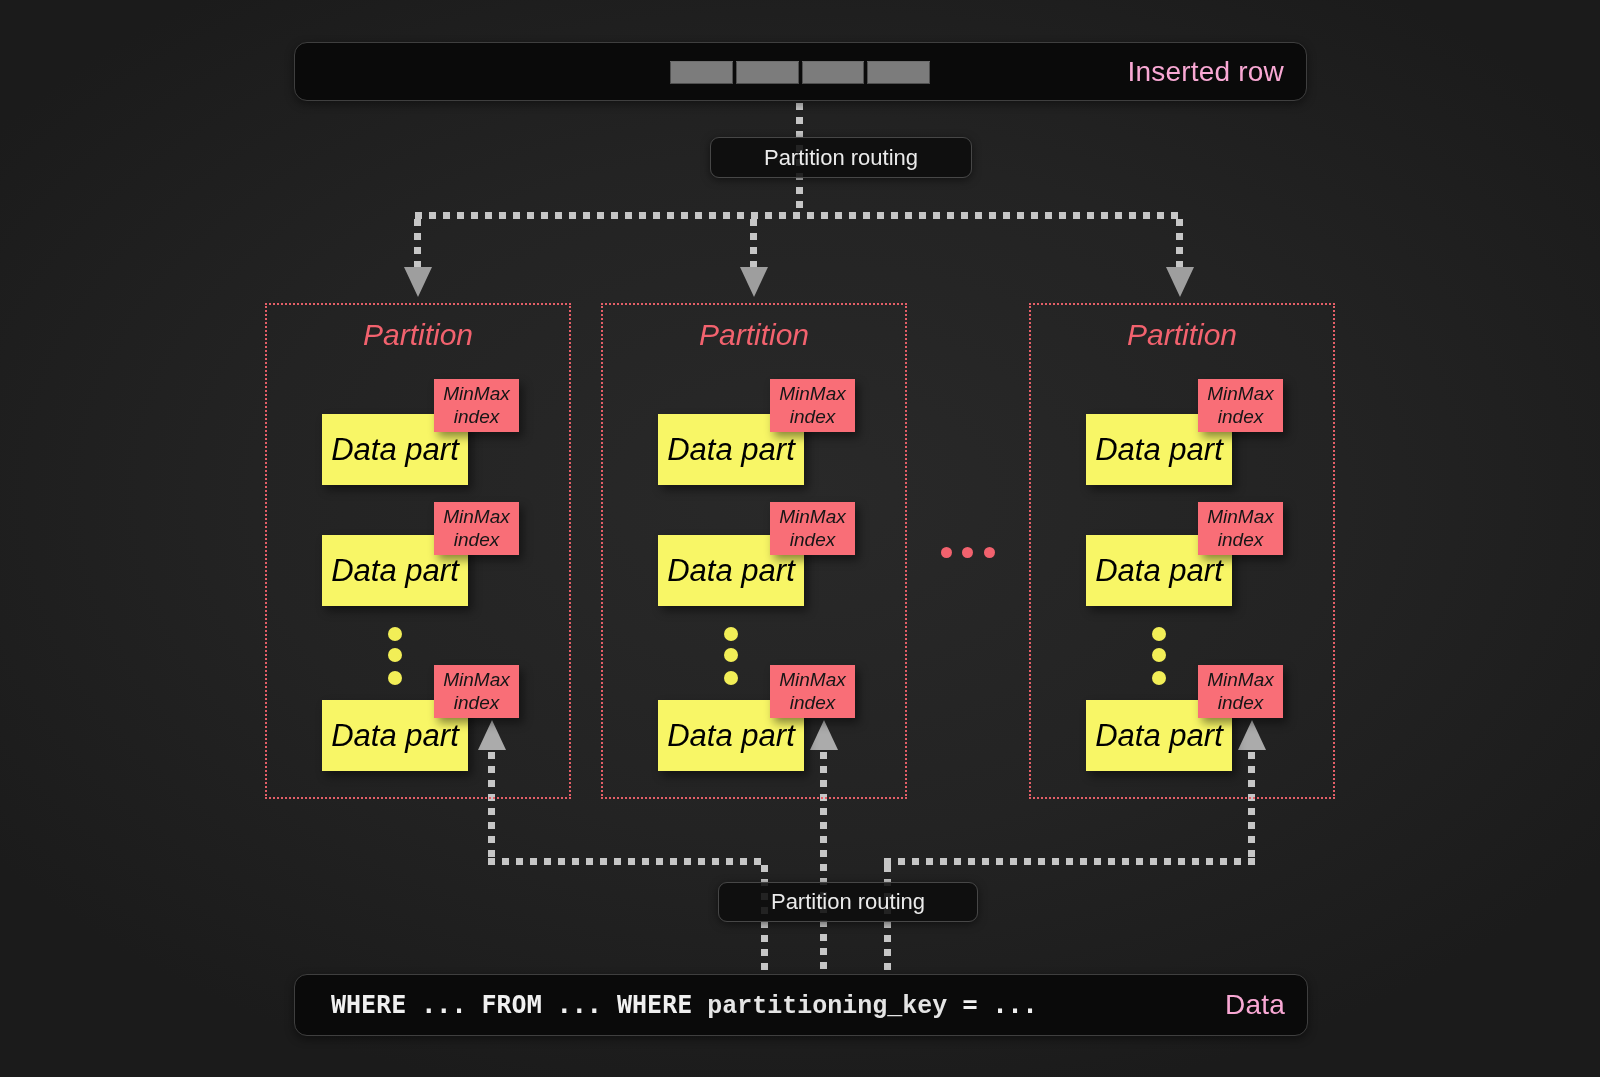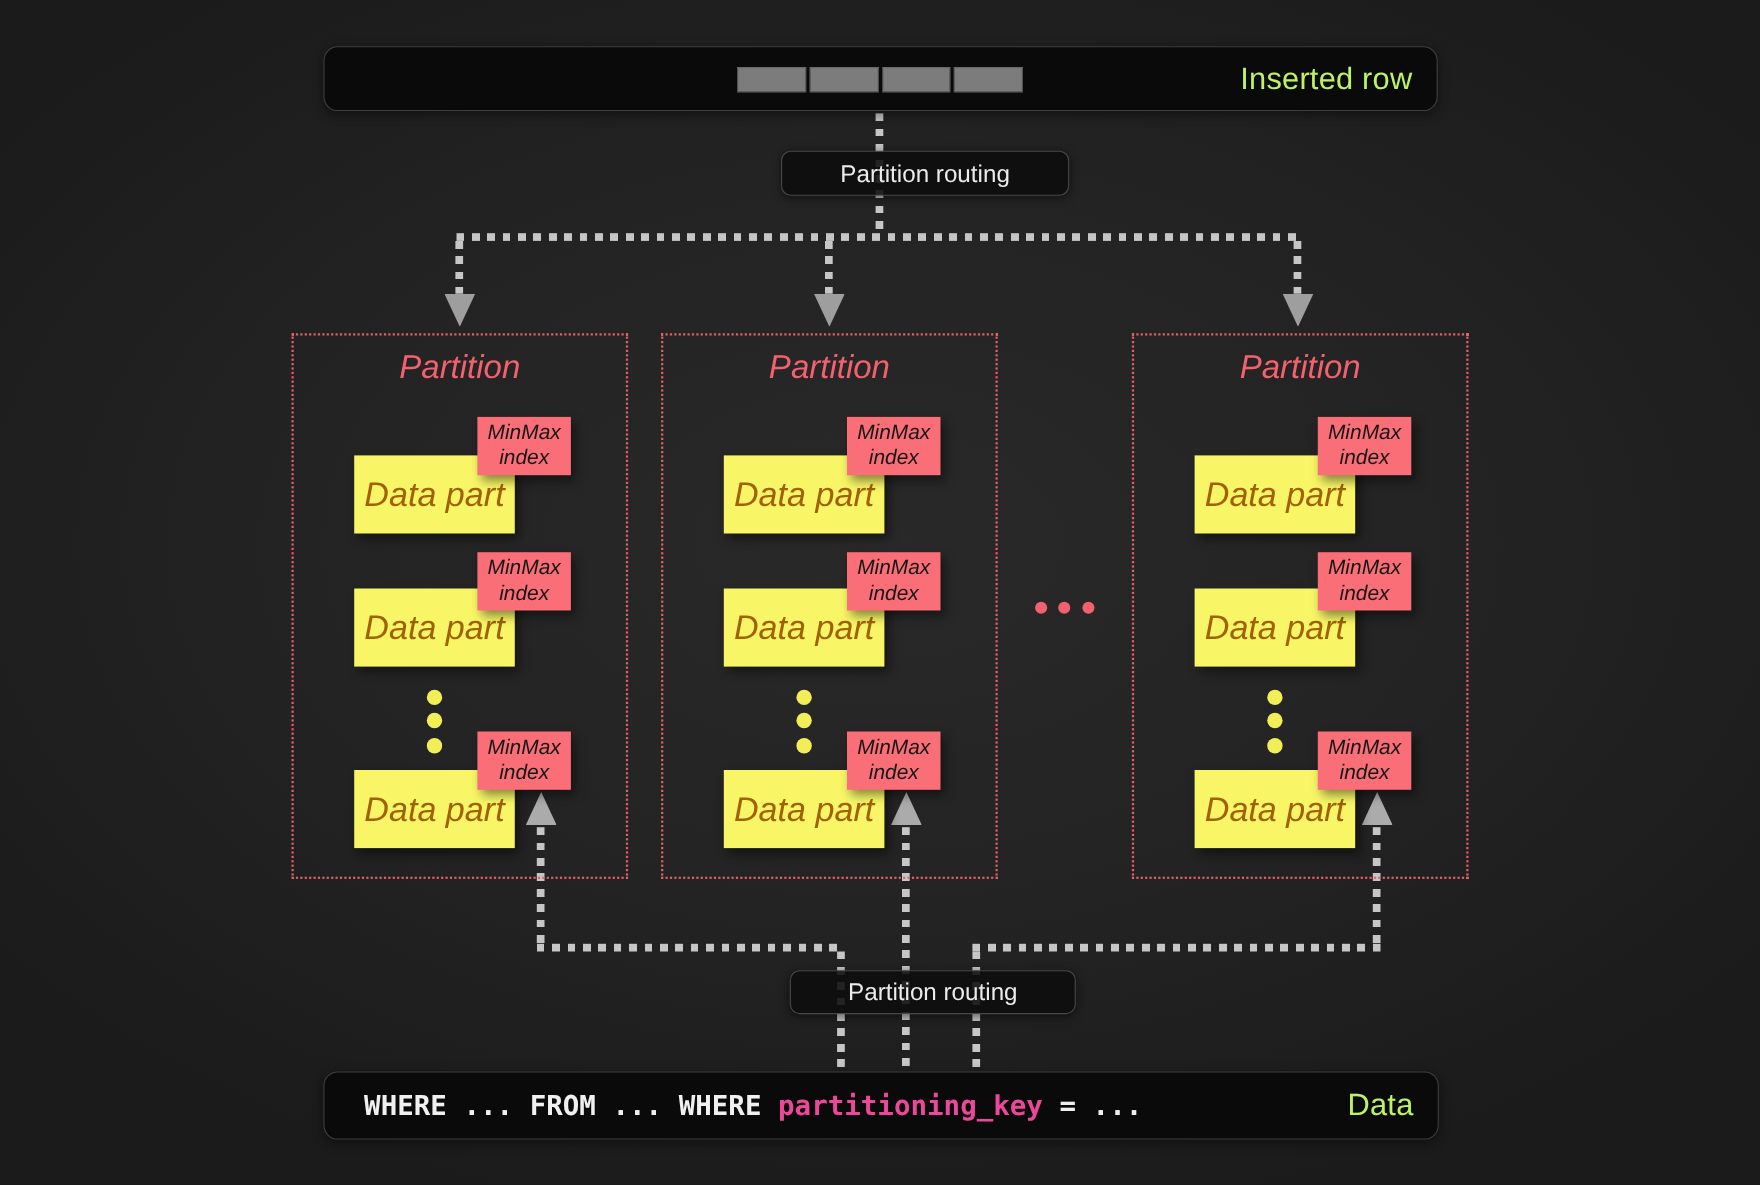--- a/index.html
+++ b/index.html
@@ -16,21 +16,21 @@
     box-shadow:0 3px 10px rgba(0,0,0,0.45);
   }
   #top-bar   { left:294px; top:42px;  width:1013px; height:59px; }
   #query-bar { left:294px; top:974px; width:1014px; height:62px; }
 
   .cells { position:absolute; left:375px; top:18px; width:260px; height:23px; display:flex; gap:3px; }
   .cell  { flex:1; background:#7c7c7c; box-shadow: inset 0 1px 0 rgba(255,255,255,0.18), inset 0 0 0 1px rgba(0,0,0,0.35); }
 
   .bar-label {
     position:absolute; right:22px; top:50%; transform:translateY(-50%);
-    font-size:28px; color:#bef264; letter-spacing:0.2px;
+    font-size:28px; color:#f9a8d4; letter-spacing:0.2px;
   }
 
   .pill {
     position:absolute; background:rgba(12,12,12,0.88); border:1px solid #474747;
     border-radius:9px; color:#ebebeb; display:flex; align-items:center; justify-content:center;
     font-size:22px; z-index:6; box-shadow:0 2px 8px rgba(0,0,0,0.5);margin-left:41px;
   }
   #routing-pill { left:669px; top:137px; width:260px; height:39px; }
   #pruning-pill { left:677px; top:882px; width:258px; height:38px; }
 
@@ -41,39 +41,39 @@
   .ah-up   { position:absolute; width:28px; height:30px; background:#ababab; clip-path:polygon(50% 0,0 100%,100% 100%); z-index:2; }
 
   
   .pbox {
     position:absolute; top:303px; width:306px; height:496px;
     border:2px dotted #e45f68; box-sizing:border-box; z-index:3;font-style:italic;
   }
   .ptitle { position:absolute; top:13px; left:0; width:100%; text-align:center; font-size:30px; color:#f2626e; }
   .datapart {
     position:absolute; left:55px; width:146px; height:71px; background:#f8f666;
-    color:#a16207; font-size:31px; display:flex; align-items:center; justify-content:center;
+    color:#000000; font-size:31px; display:flex; align-items:center; justify-content:center;
     box-shadow:4px 5px 9px rgba(0,0,0,0.45); z-index:2;
   }
   .minmax {
     position:absolute; left:167px; width:85px; height:53px; background:#f96e77;
     color:#161616; font-size:19px; line-height:1.18; text-align:center;
     display:flex; align-items:center; justify-content:center;
     box-shadow:4px 5px 9px rgba(0,0,0,0.45); z-index:3;
   }
   .ydot { position:absolute; left:121px; width:14px; height:14px; border-radius:50%; background:#f2ee57; }
   .rdot { position:absolute; width:11px; height:11px; border-radius:50%; background:#f2626e; z-index:2; }
 
   
   .sql {
     position:absolute; left:36px; top:50%; transform:translateY(-50%);
     font-family:"DejaVu Sans Mono", monospace; font-size:25px; font-weight:600;
     color:#f0f0f0; white-space:pre;
   }
-  .sql .key { color:#ec4899; }
+  .sql .key { color:#e5e5e5;font-family:Liberation Mono, monospace; }
 </style>
 </head>
 <body>
 
 <div class="stage">
 
   <div class="bar" id="top-bar">
     <div class="cells" id="row-cells">
         <div class="cell"></div>
         <div class="cell"></div>

